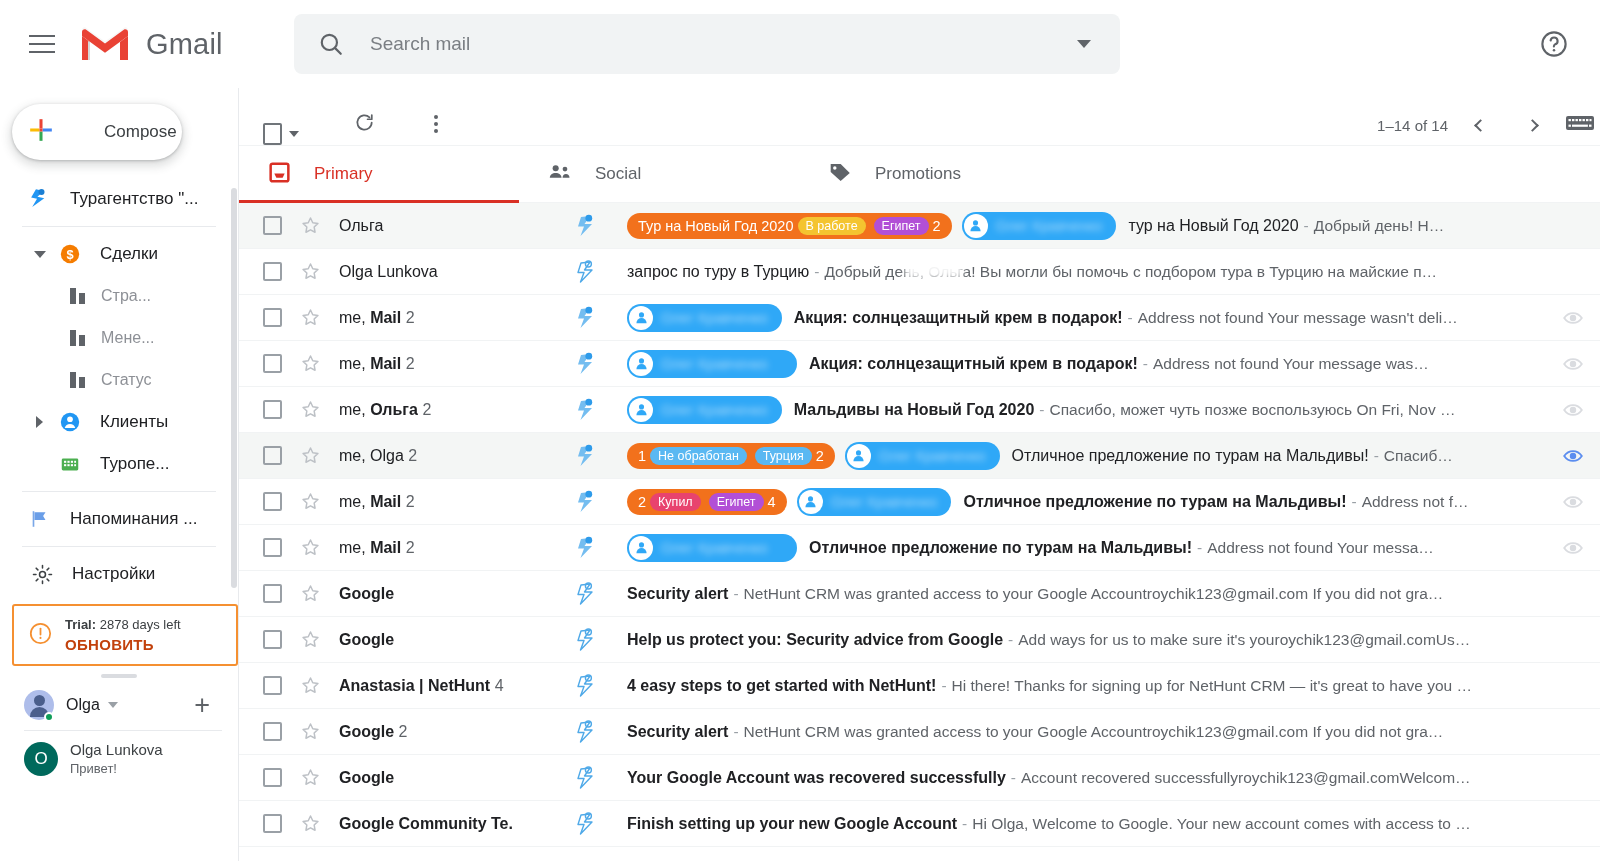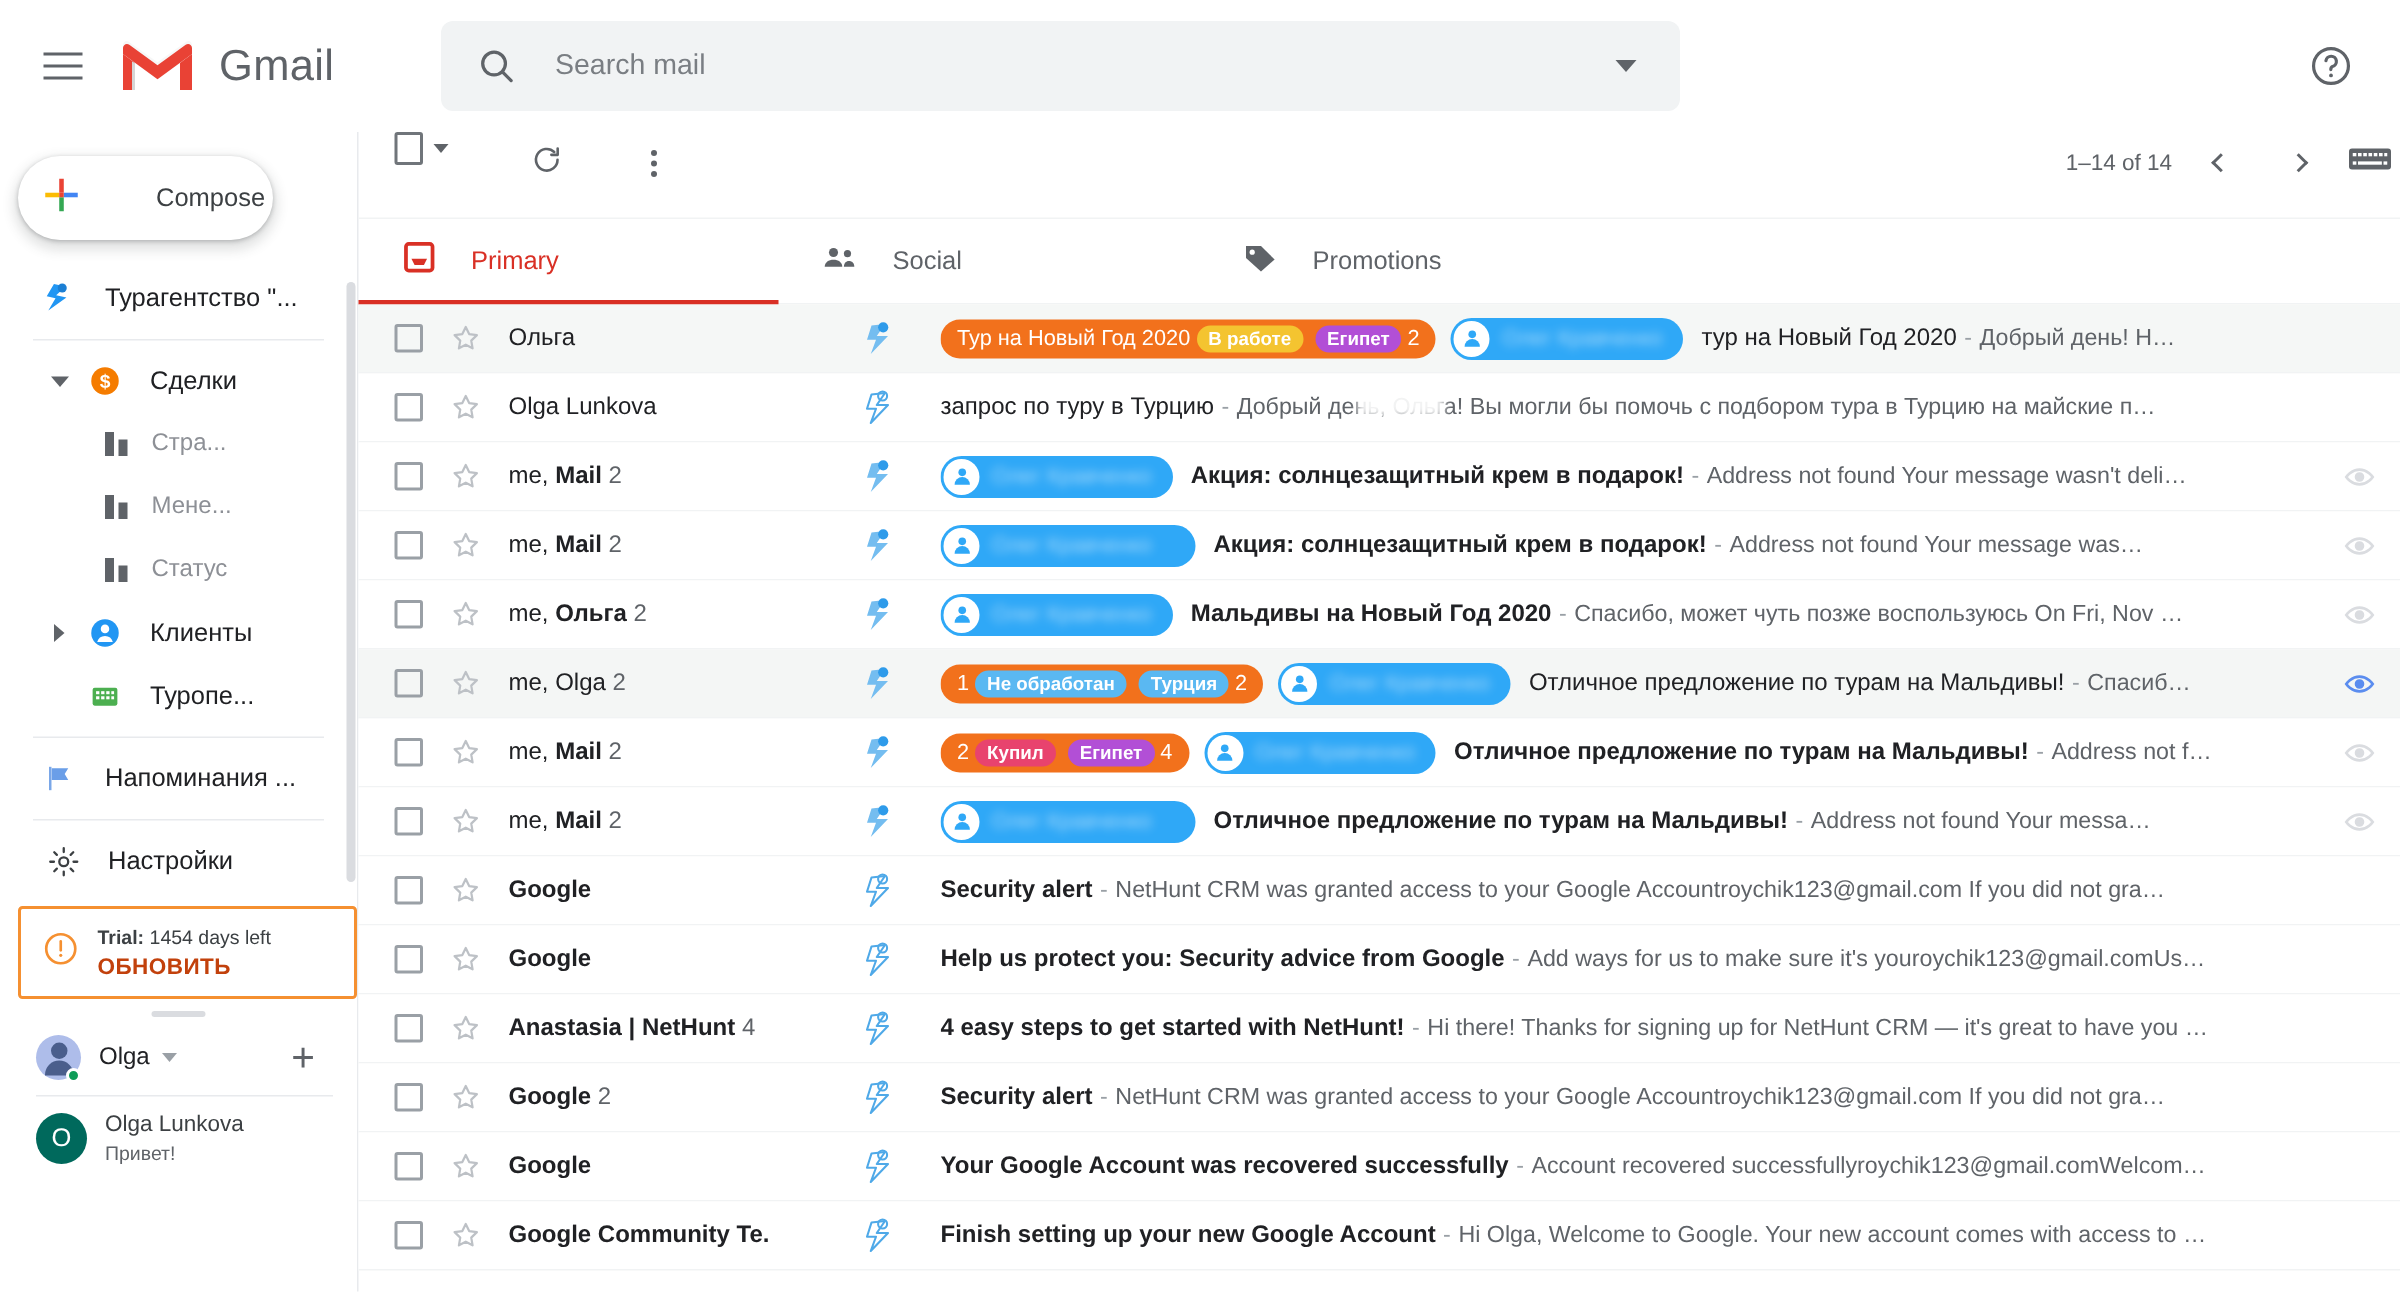--- a/index.html
+++ b/index.html
@@ -168,21 +168,21 @@
     background: #dadce0; border-radius: 3px; cursor: pointer;
   }
 
   
   .main {
     position: absolute; top: 88px; left: 238px;
     width: 1362px; height: 773px; background: #fff;
     border-left: 1px solid #e8eaed;
   }
   .toolbar {
-    height: 58px; display: flex; align-items: flex-start; position: relative;
+    height: 58px; display: flex; align-items: flex-end; position: relative;
     border-bottom: 1px solid #f1f3f4;
     gap: 18px;
   }
   .tb-check {
     margin-left: 24px; display: flex; align-items: center; cursor: pointer;
   }
   .cbox {
     width: 19px; height: 22px; border: 2px solid #70757a; border-radius: 2px;
   }
   .tb-caret {
@@ -265,21 +265,21 @@
   .deal-pill {
     display: inline-flex; align-items: center; height: 26px;
     background: #f2711c; border-radius: 13px; padding: 0 11px;
     color: #fff; font-size: 14.5px; margin-right: 10px; flex: none;
     cursor: pointer;
   }
   .deal-pill .txt { white-space: nowrap; }
   .tagchip {
     display: inline-flex; align-items: center; height: 18px;
     border-radius: 9px; padding: 0 8px; font-size: 12.5px;
-    margin: 0 4px; color: #fff; font-weight: 700; white-space: nowrap;
+    margin: 0 4px; color: #fff; font-weight: 400; white-space: nowrap;
   }
   .contact-pill {
     display: inline-flex; align-items: center; height: 28px;
     background: #2fa8f7; border-radius: 14px; padding: 0 4px 0 2px;
     margin-right: 12px; flex: none; cursor: pointer; overflow: hidden;
   }
   .contact-pill .cav {
     width: 24px; height: 24px; border-radius: 50%; background: #fff;
     display: flex; align-items: center; justify-content: center; flex: none;
   }
@@ -456,21 +456,21 @@
   <div class="trial-box">
     <span>
       <svg width="25" height="25" viewBox="0 0 24 24" fill="none" stroke="#f59031" stroke-width="1.7">
         <circle cx="12" cy="12" r="9.3"></circle>
         <line x1="12" y1="7.3" x2="12" y2="13" stroke-linecap="round"></line>
         <circle cx="12" cy="16.2" r="1" fill="#f59031" stroke="none"></circle>
       </svg>
     </span>
     <div class="trial-text">
       <div class="trial-line1">
-        <b>Trial:</b><span> 1454 days left</span>
+        <b>Trial:</b><span> 2878 days left</span>
       </div>
       <div class="trial-line2">ОБНОВИТЬ</div>
     </div>
   </div>
 
   <div class="hangouts">
     <div class="hangout-grip"></div>
     <div class="hangout-me">
       <span class="avatar-circle">
         <span class="head"></span>

